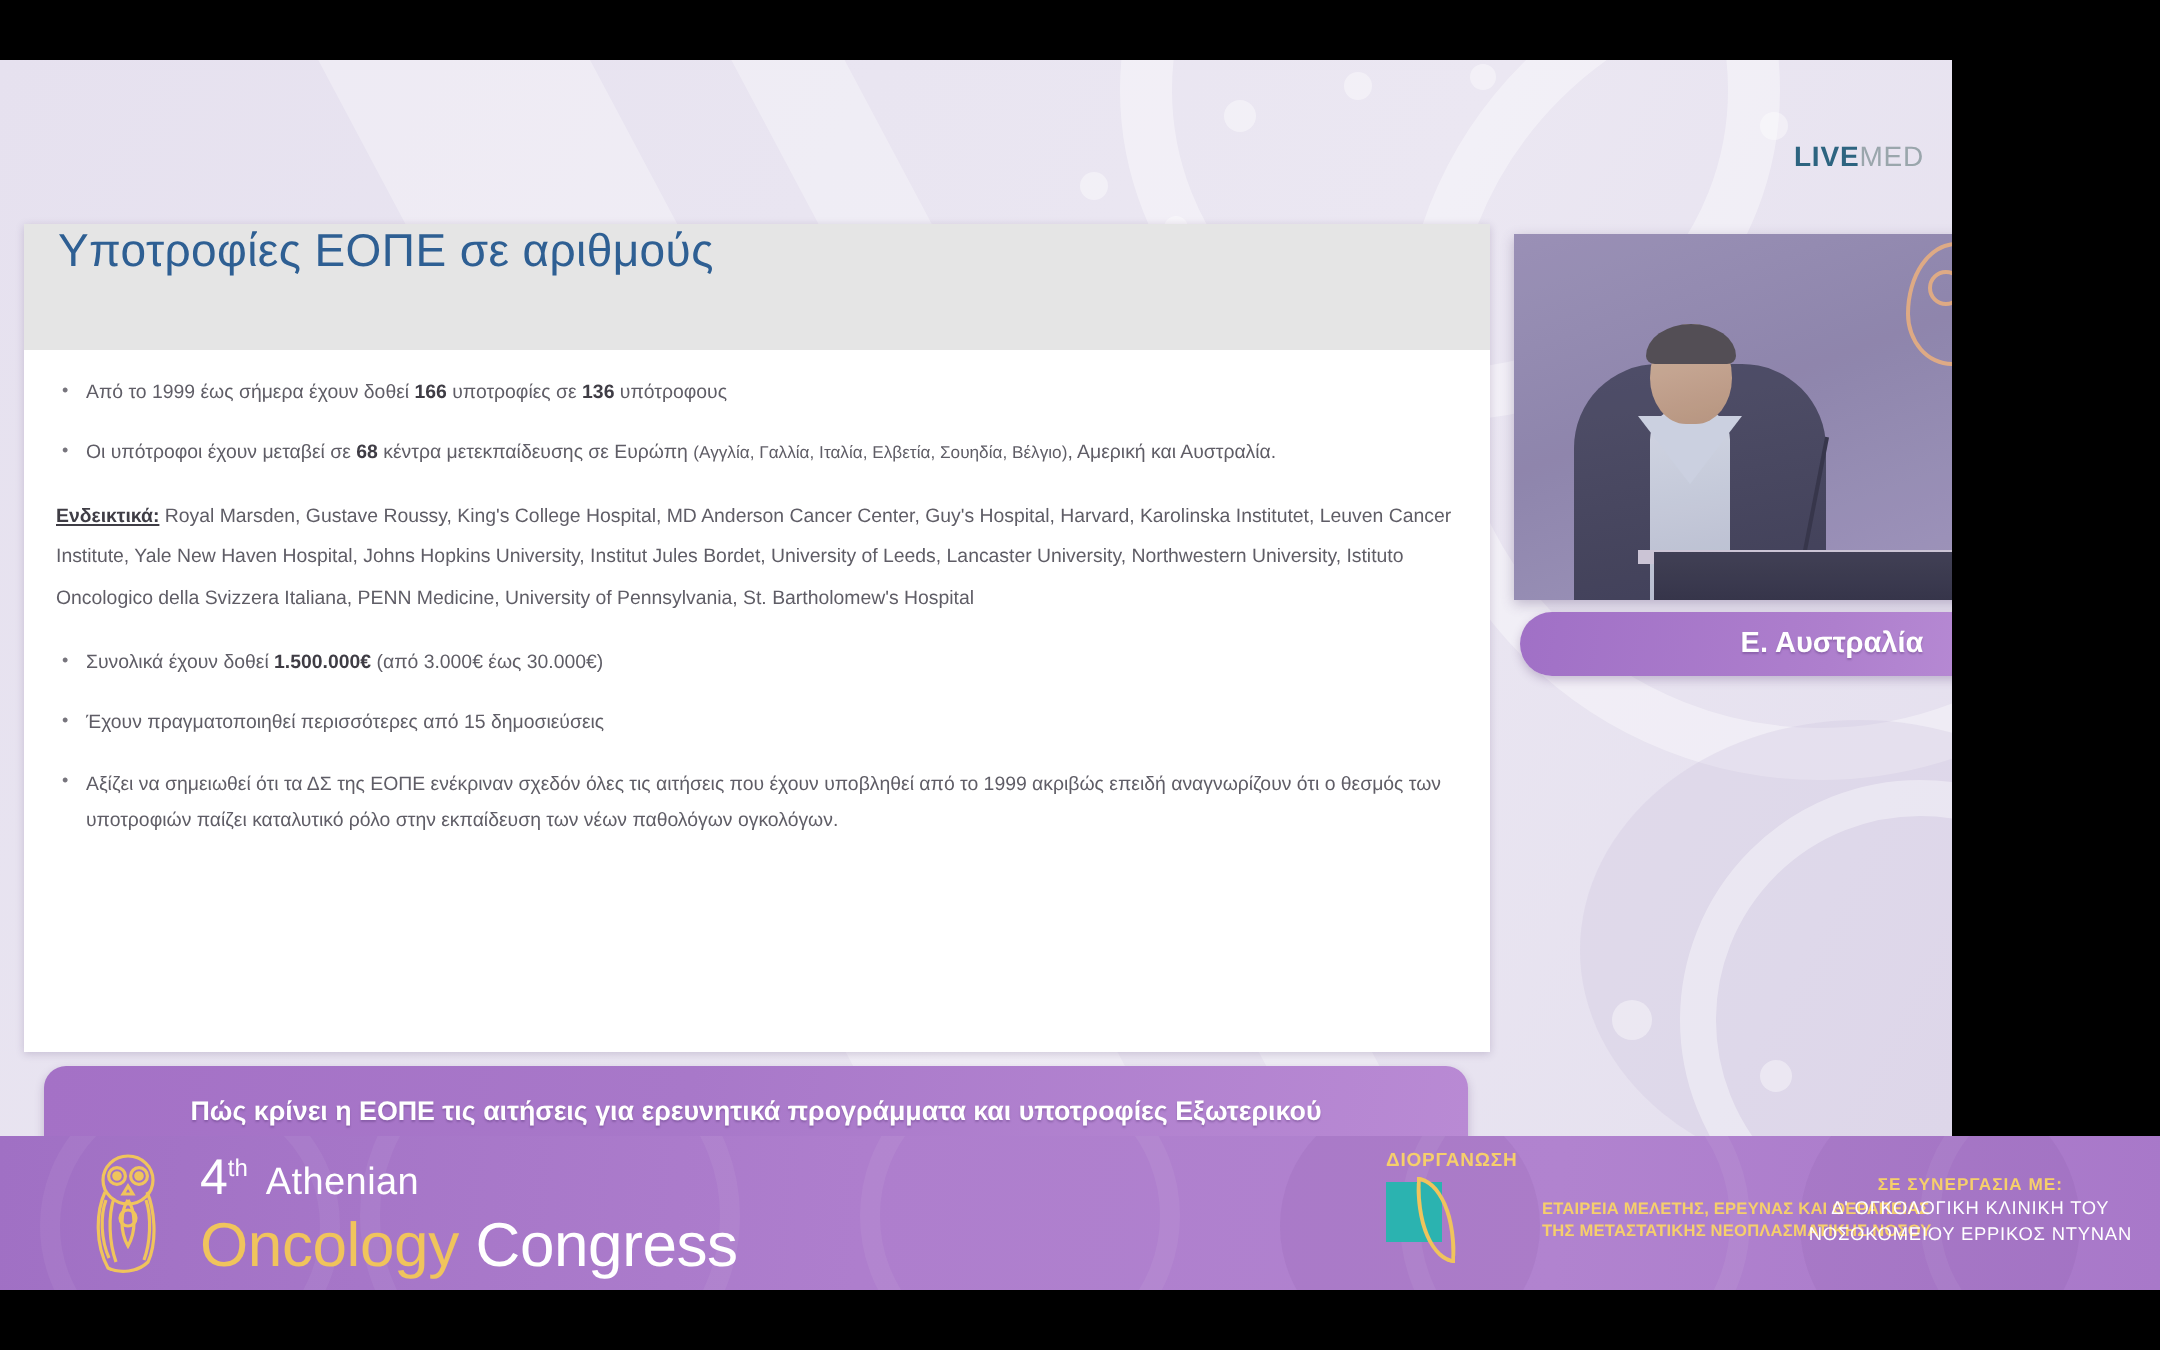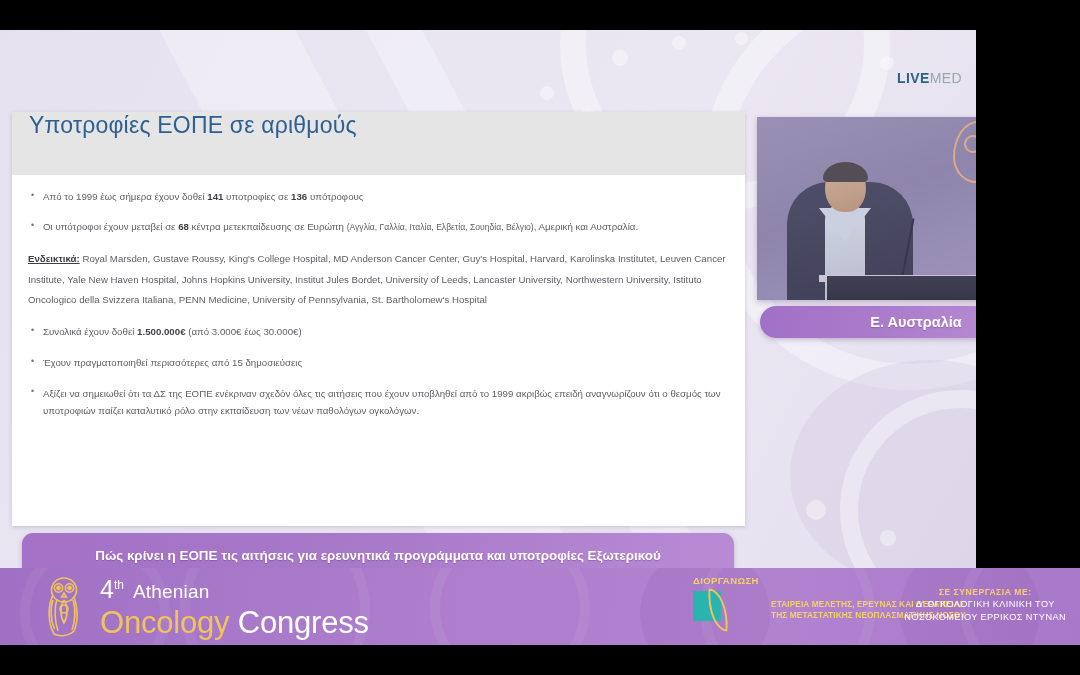--- a/index.html
+++ b/index.html
@@ -298,21 +298,21 @@
     </div>
 
     <div id="slide">
       <div id="slide-title-band">
         <div id="slide-title">Υποτροφίες ΕΟΠΕ σε αριθμούς</div>
       </div>
       <div id="slide-body">
         <div id="bullets-top">
             <div class="bullet-row">
               <div class="bullet-dot">•</div>
-              <div class="bullet-text"><span>Από το 1999 έως σήμερα έχουν δοθεί </span><b>141</b><span> υποτροφίες σε </span><b>136</b><span> υπότροφους</span></div>
+              <div class="bullet-text"><span>Από το 1999 έως σήμερα έχουν δοθεί </span><b>166</b><span> υποτροφίες σε </span><b>136</b><span> υπότροφους</span></div>
             </div>
             <div class="bullet-row">
               <div class="bullet-dot">•</div>
               <div class="bullet-text"><span>Οι υπότροφοι έχουν μεταβεί σε </span><b>68</b><span> κέντρα μετεκπαίδευσης σε Ευρώπη </span><span class="tiny">(Αγγλία, Γαλλία, Ιταλία, Ελβετία, Σουηδία, Βέλγιο)</span><span>, Αμερική και Αυστραλία.</span></div>
             </div>
           </div>
         <div class="para">
           <span class="lead">Ενδεικτικά:</span><span> Royal Marsden, Gustave Roussy,  King's College Hospital, MD Anderson Cancer Center, Guy's Hospital, Harvard, Karolinska Institutet, Leuven Cancer Institute, Yale New Haven Hospital, Johns Hopkins University, Institut Jules Bordet, University of Leeds, Lancaster University, Northwestern University, Istituto Oncologico della Svizzera Italiana, PENN Medicine, University of Pennsylvania, St. Bartholomew's Hospital</span>
         </div>
         <div id="bullets-bottom">

